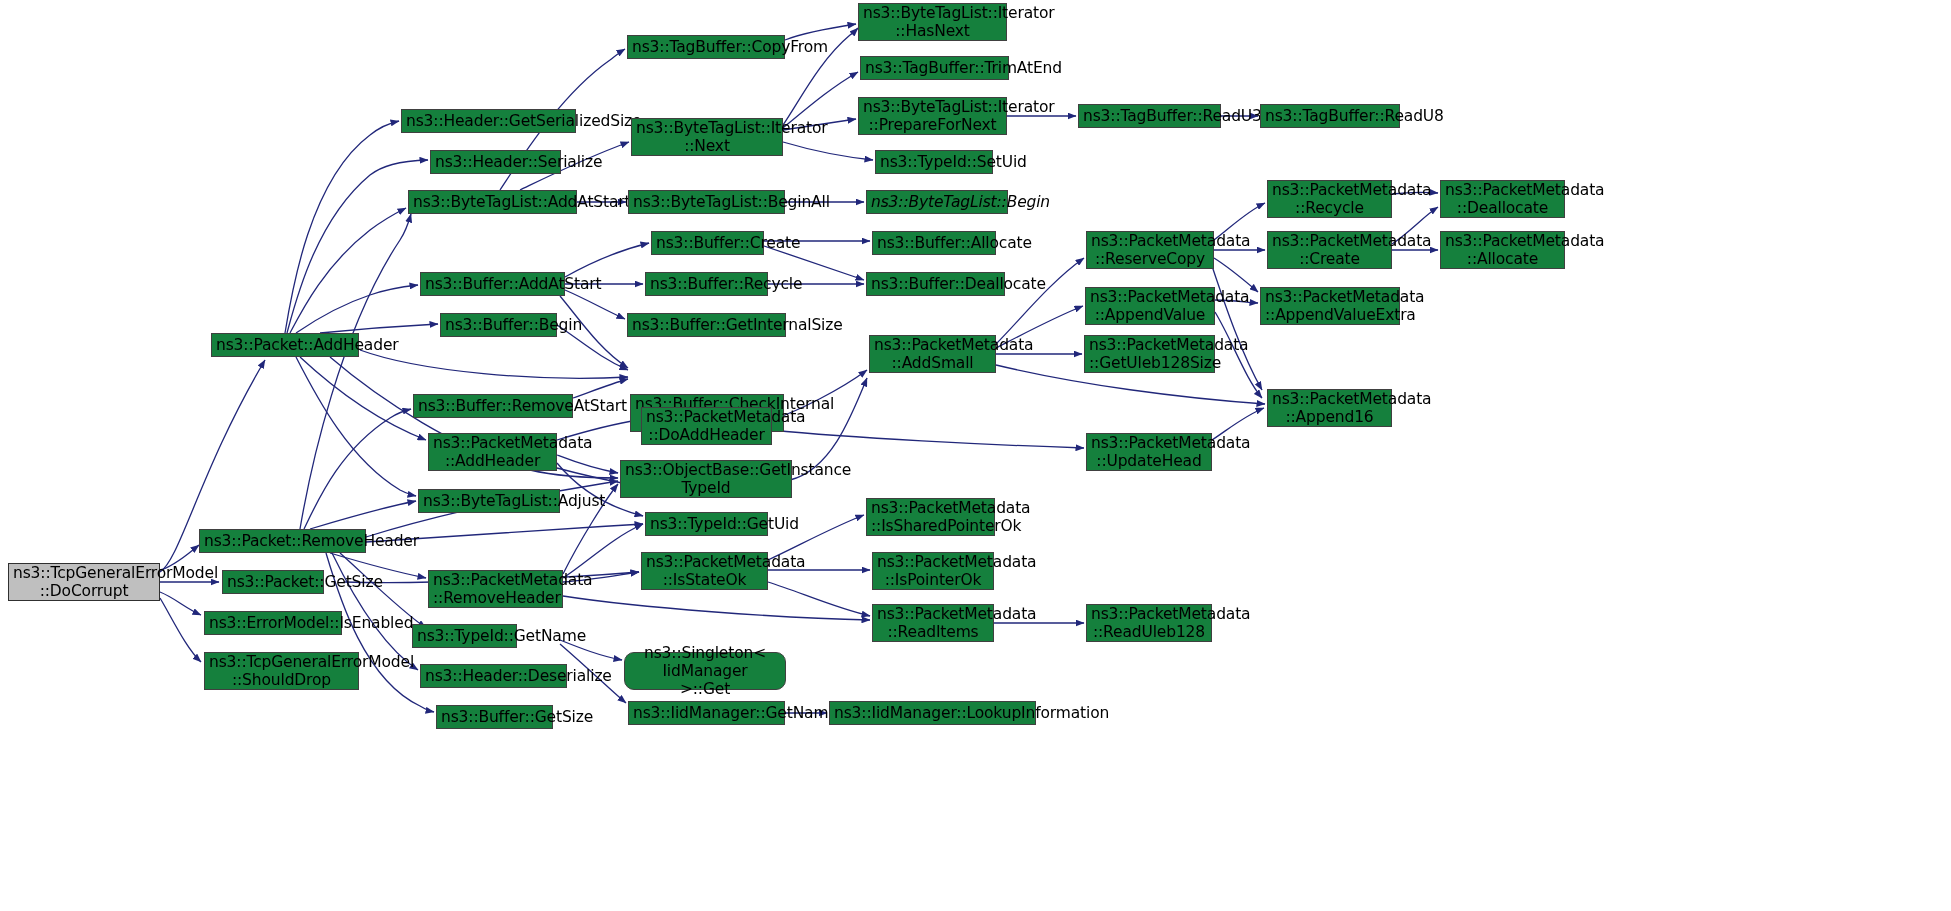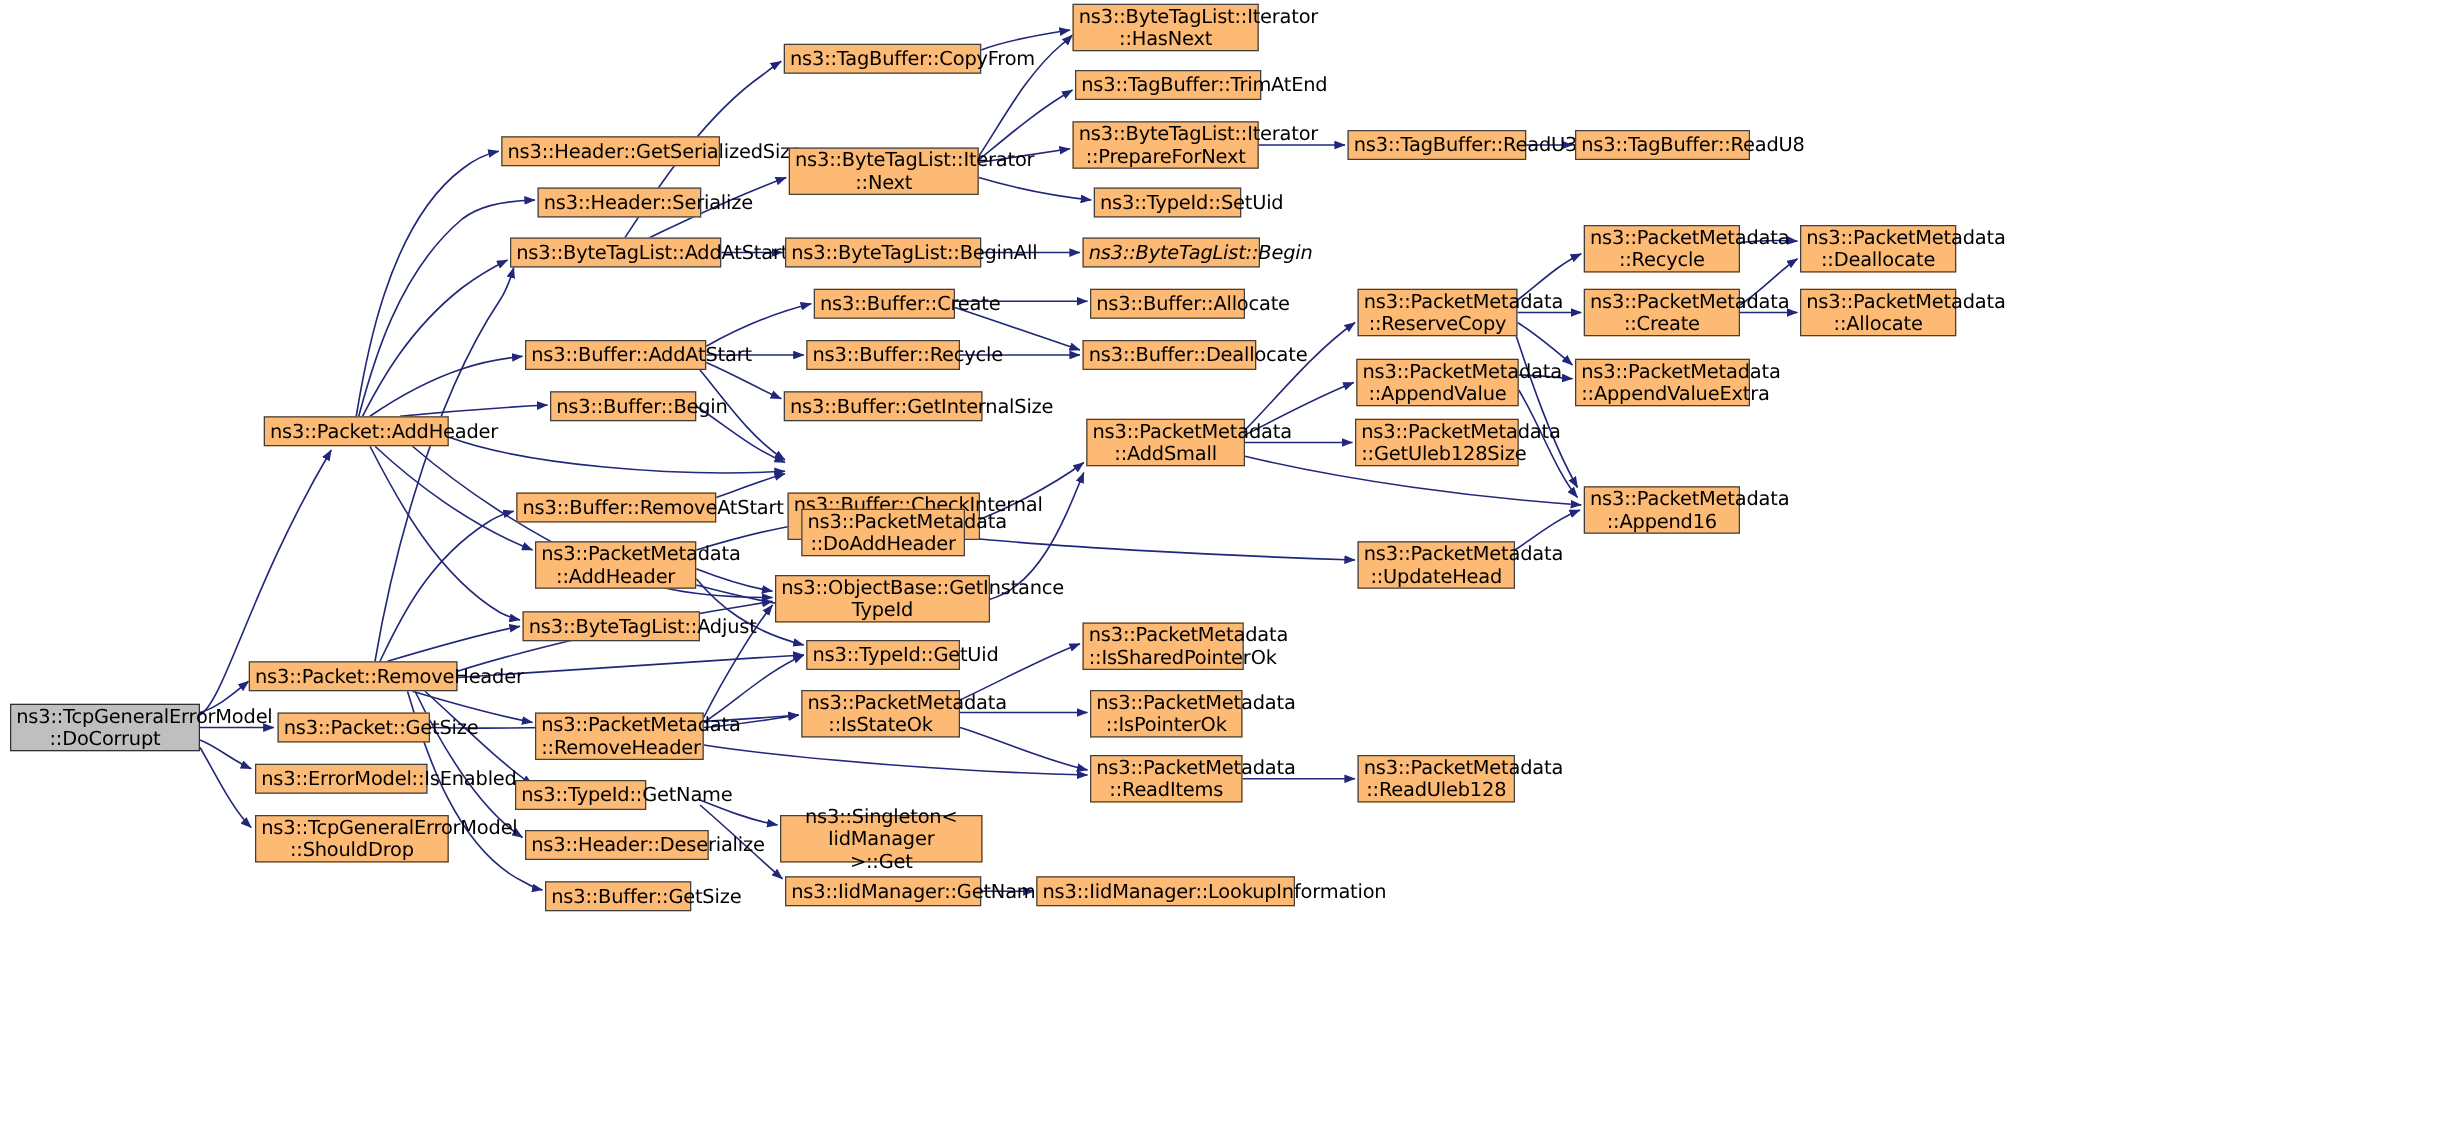--- a/index.html
+++ b/index.html
@@ -21,21 +21,21 @@
     left: 0;
     top: 0;
     width: 1951px;
     height: 911px;
     pointer-events: none;
   }
   .node {
     position: absolute;
     box-sizing: border-box;
     border: 1px solid #404040;
-    background: #fdba74;
+    background: #15803d;
     color: #000000;
     font-size: 15.5px;
     line-height: 1.18;
     display: flex;
     align-items: center;
     justify-content: center;
     text-align: center;
     white-space: pre-line;
     letter-spacing: -0.15px;
     padding: 0 4px;
@@ -136,21 +136,21 @@
         <path d="M1392,194 C1410,192 1425,192 1438,193" fill="none" stroke="#21277a" stroke-width="1.3" marker-end="url(#arrow)"></path>
         <path d="M1392,244 C1410,232 1424,216 1438,207" fill="none" stroke="#21277a" stroke-width="1.3" marker-end="url(#arrow)"></path>
         <path d="M1392,250 L1438,250" fill="none" stroke="#21277a" stroke-width="1.3" marker-end="url(#arrow)"></path>
       </g>
   </svg>
   <div id="node-layer">
       <div class="node root" style="left: 8px; top: 563px; width: 152px; height: 38px;"><span class="node-label">ns3::TcpGeneralErrorModel
 ::DoCorrupt</span></div>
       <div class="node" style="left: 211px; top: 333px; width: 148px; height: 24px;"><span class="node-label">ns3::Packet::AddHeader</span></div>
       <div class="node" style="left: 199px; top: 529px; width: 167px; height: 24px;"><span class="node-label">ns3::Packet::RemoveHeader</span></div>
-      <div class="node" style="left: 222px; top: 570px; width: 122px; height: 24px;"><span class="node-label">ns3::Packet::GetSize</span></div>
+      <div class="node" style="left: 222px; top: 570px; width: 102px; height: 24px;"><span class="node-label">ns3::Packet::GetSize</span></div>
       <div class="node" style="left: 204px; top: 611px; width: 138px; height: 24px;"><span class="node-label">ns3::ErrorModel::IsEnabled</span></div>
       <div class="node" style="left: 204px; top: 652px; width: 155px; height: 38px;"><span class="node-label">ns3::TcpGeneralErrorModel
 ::ShouldDrop</span></div>
       <div class="node" style="left: 401px; top: 109px; width: 175px; height: 24px;"><span class="node-label">ns3::Header::GetSerializedSize</span></div>
       <div class="node" style="left: 430px; top: 150px; width: 131px; height: 24px;"><span class="node-label">ns3::Header::Serialize</span></div>
       <div class="node" style="left: 408px; top: 190px; width: 169px; height: 24px;"><span class="node-label">ns3::ByteTagList::AddAtStart</span></div>
       <div class="node" style="left: 420px; top: 272px; width: 145px; height: 24px;"><span class="node-label">ns3::Buffer::AddAtStart</span></div>
       <div class="node" style="left: 440px; top: 313px; width: 117px; height: 24px;"><span class="node-label">ns3::Buffer::Begin</span></div>
       <div class="node" style="left: 413px; top: 394px; width: 160px; height: 24px;"><span class="node-label">ns3::Buffer::RemoveAtStart</span></div>
       <div class="node" style="left: 428px; top: 433px; width: 129px; height: 38px;"><span class="node-label">ns3::PacketMetadata
@@ -170,21 +170,21 @@
       <div class="node" style="left: 627px; top: 313px; width: 159px; height: 24px;"><span class="node-label">ns3::Buffer::GetInternalSize</span></div>
       <div class="node" style="left: 630px; top: 354px; width: 154px; height: 38px; margin-top: 40px;"><span class="node-label">ns3::Buffer::CheckInternal
 State</span></div>
       <div class="node" style="left: 641px; top: 407px; width: 131px; height: 38px;"><span class="node-label">ns3::PacketMetadata
 ::DoAddHeader</span></div>
       <div class="node" style="left: 620px; top: 460px; width: 172px; height: 38px;"><span class="node-label">ns3::ObjectBase::GetInstance
 TypeId</span></div>
       <div class="node" style="left: 645px; top: 512px; width: 123px; height: 24px;"><span class="node-label">ns3::TypeId::GetUid</span></div>
       <div class="node" style="left: 641px; top: 552px; width: 127px; height: 38px;"><span class="node-label">ns3::PacketMetadata
 ::IsStateOk</span></div>
-      <div class="node" style="left: 624px; top: 652px; width: 162px; height: 38px;"><span class="node-label">ns3::Singleton&lt; IidManager
+      <div class="node" style="left: 624px; top: 652px; width: 162px; height: 38px; border-radius: 10px;"><span class="node-label">ns3::Singleton&lt; IidManager
 &gt;::Get</span></div>
       <div class="node" style="left: 628px; top: 701px; width: 157px; height: 24px;"><span class="node-label">ns3::IidManager::GetName</span></div>
       <div class="node" style="left: 858px; top: 3px; width: 149px; height: 38px;"><span class="node-label">ns3::ByteTagList::Iterator
 ::HasNext</span></div>
       <div class="node" style="left: 860px; top: 56px; width: 149px; height: 24px;"><span class="node-label">ns3::TagBuffer::TrimAtEnd</span></div>
       <div class="node" style="left: 858px; top: 97px; width: 149px; height: 38px;"><span class="node-label">ns3::ByteTagList::Iterator
 ::PrepareForNext</span></div>
       <div class="node" style="left: 875px; top: 150px; width: 118px; height: 24px;"><span class="node-label">ns3::TypeId::SetUid</span></div>
       <div class="node" style="left: 866px; top: 190px; width: 142px; height: 24px; font-style: italic;"><span class="node-label">ns3::ByteTagList::Begin</span></div>
       <div class="node" style="left: 872px; top: 231px; width: 124px; height: 24px;"><span class="node-label">ns3::Buffer::Allocate</span></div>

